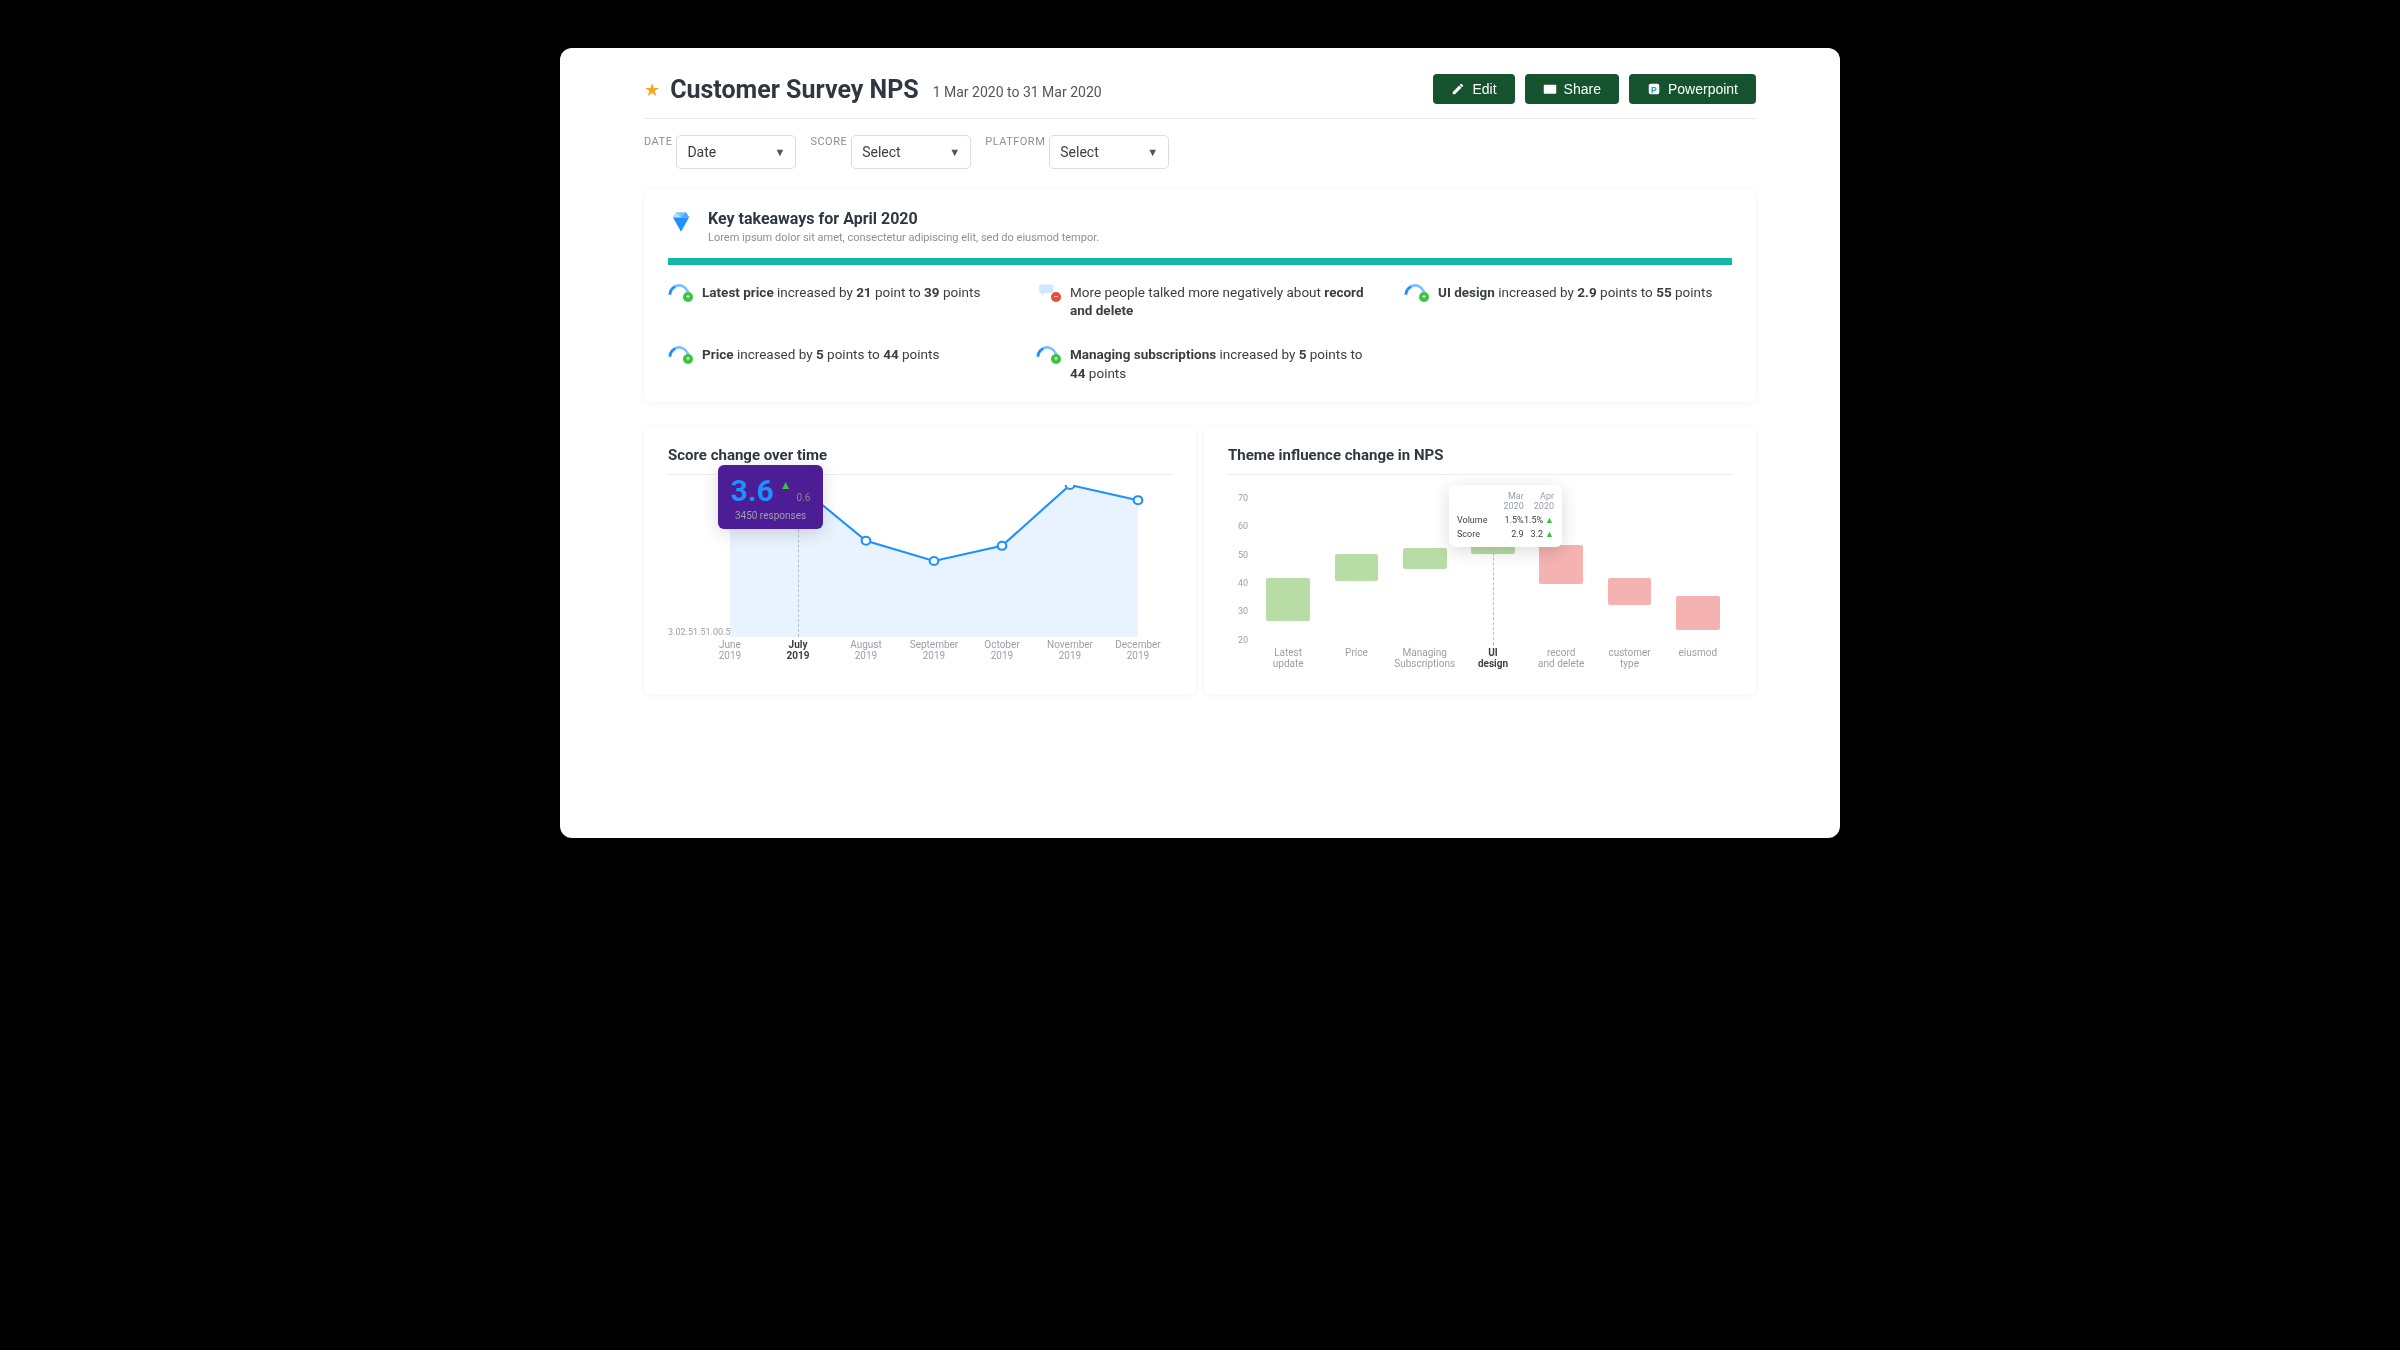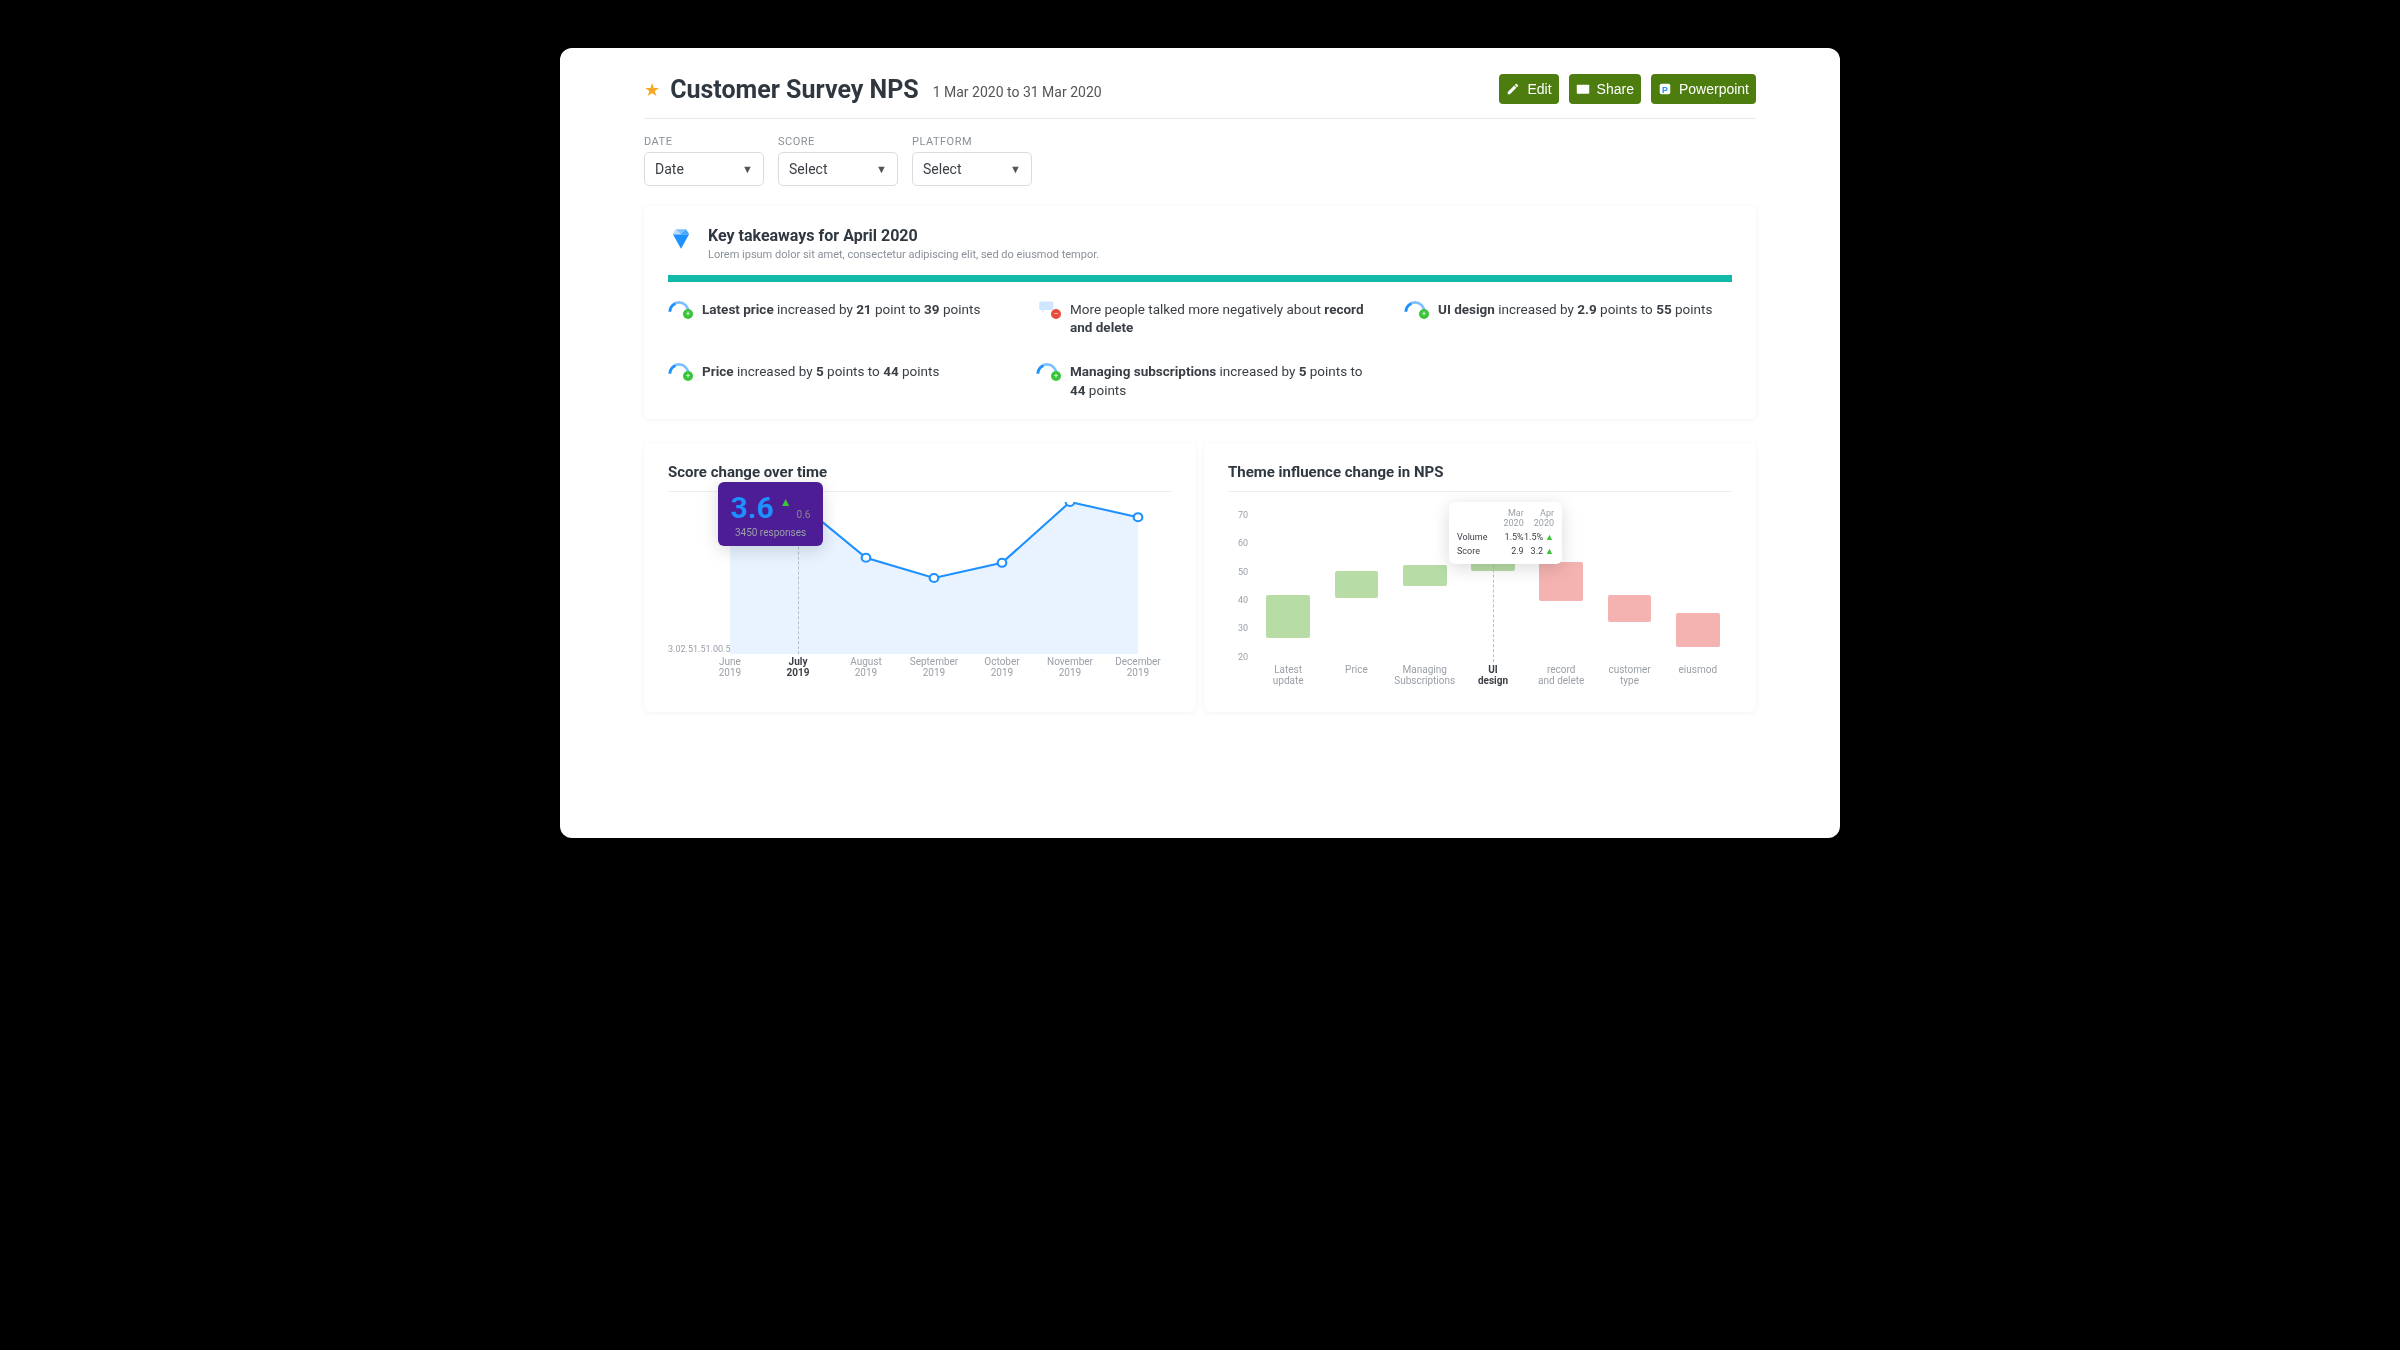--- a/index.html
+++ b/index.html
@@ -4,25 +4,25 @@
 <style>
   * { box-sizing: border-box; margin: 0; padding: 0; }
   body { background:#000; font-family: -apple-system, "Segoe UI", Roboto, Helvetica, Arial, sans-serif; color:#3a3f45; }
   .frame { width:1280px; height:790px; background:#fff; margin:48px auto 0; border-radius:12px; box-shadow:0 10px 40px rgba(0,0,0,.6); padding:0 84px 30px; position:relative;}
   
   .hdr { display:flex; align-items:center; padding-top:26px; padding-bottom:14px; border-bottom:1px solid #e7e9ec; }
   .star { color:#f5a623; font-size:18px; margin-right:10px;}
   .title { font-size:25px; font-weight:700; color:#2f3740;}
   .range { font-size:14px; color:#555; margin-left:14px; position:relative; top:3px;}
   .actions { margin-left:auto; display:flex; gap:10px;}
-  .btn { background:#4d7c0f; color:#fff; border:none; border-radius:4px; padding:7px 7px; font-size:14px; display:flex; align-items:center; gap:7px; cursor:pointer;}
+  .btn { background:#14532d; color:#fff; border:none; border-radius:4px; padding:7px 18px; font-size:14px; display:flex; align-items:center; gap:7px; cursor:pointer;}
   .btn svg{width:14px;height:14px;fill:#fff;}
   
   .filters { display:flex; gap:14px; padding:16px 0 20px; }
-  .fcol { display:flex; flex-direction:column; gap:4px;}
+  .fcol { display:flex; flex-direction:row; gap:4px;}
   .flabel { font-size:11px; letter-spacing:.5px; color:#8a9099; text-transform:uppercase;}
   .sel { width:120px; height:34px; border:1px solid #d9dde2; border-radius:5px; display:flex; align-items:center; justify-content:space-between; padding:0 10px; font-size:14px; color:#3a3f45; cursor:pointer; background:#fff;}
   .chev{font-size:11px;color:#555;}
   
   .card { background:#fff; border-radius:6px; box-shadow:0 1px 6px rgba(0,0,0,.05); padding:20px 24px;}
   .take { margin-bottom:24px;}
   .take-head{display:flex; gap:14px; border-bottom:7px solid #14b8a6; padding-bottom:14px;}
   .gem{width:26px;height:26px;}
   .tk-title{font-size:16px;font-weight:700;color:#2f3740;}
   .tk-sub{font-size:11px;color:#8a9099;margin-top:3px;}

